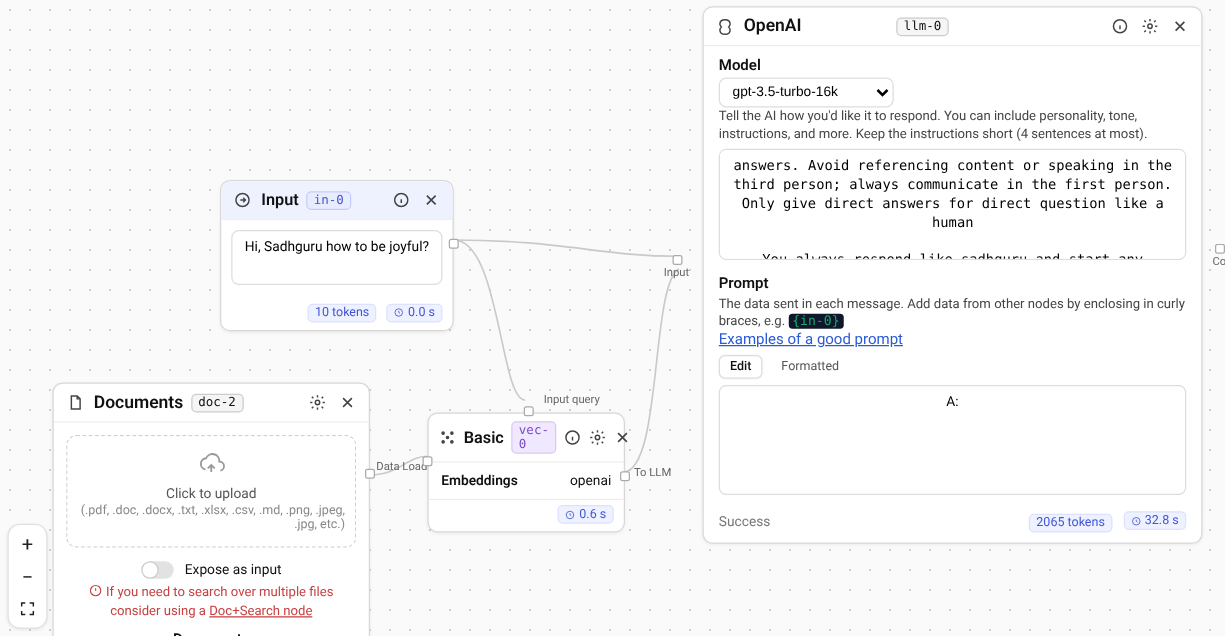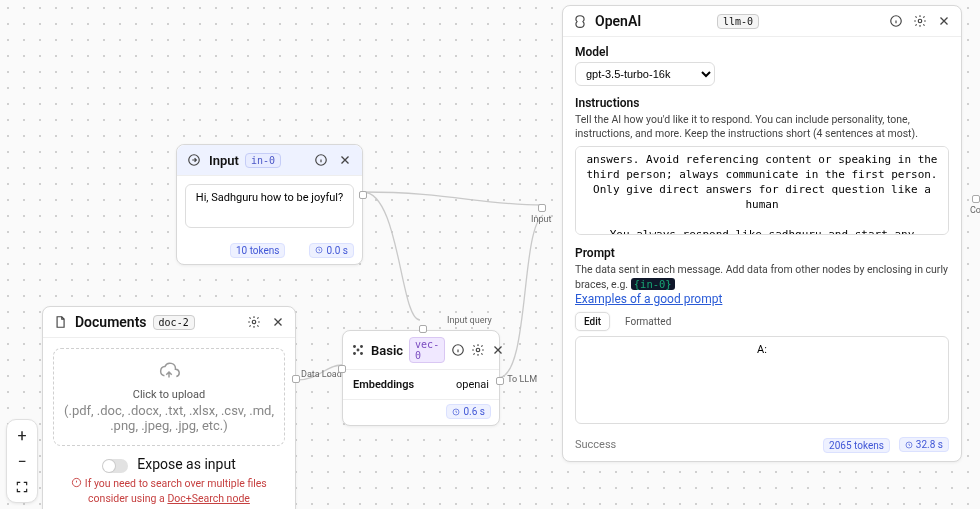--- a/index.html
+++ b/index.html
@@ -10,37 +10,37 @@
   .node .hdr .ttl{font-weight:600;font-size:13px;flex:1;}
   .node .hdr .ttl.lg{font-size:14px;}
   .chip{font-family:ui-monospace,Menlo,monospace;font-size:10px;border:1px solid #ccc;background:#f5f5f5;border-radius:4px;padding:1px 5px;}
   .chip.blue{background:#e8ecff;border-color:#c5cdf7;color:#4a56c6;}
   .chip.purple{background:#f0e8ff;border-color:#d9c7f3;color:#7a4cc0;}
   .iconbtn{width:18px;height:18px;display:flex;align-items:center;justify-content:center;cursor:pointer;color:#444;}
   .iconbtn svg{width:14px;height:14px;stroke:currentColor;fill:none;stroke-width:2;}
   .iconbtn.close svg{stroke-width:2.2;}
   .ta{width:100%;border:1px solid #ddd;border-radius:6px;padding:6px 8px;font-family:inherit;font-size:11px;resize:none;line-height:1.35;text-align:center;}
   .ta.mono{font-family:ui-monospace,Menlo,monospace;font-size:11px;}
-  .footer{display:flex;justify-content:flex-end;align-items:center;gap:24px;padding:4px 8px 6px;}
+  .footer{display:flex;justify-content:flex-end;align-items:center;gap:8px;padding:4px 8px 6px;}
   .pill{font-size:10px;border:1px solid #dbe1ff;background:#eef1ff;color:#4056d6;border-radius:4px;padding:1px 5px;display:inline-flex;align-items:center;gap:3px;}
   .pill .dot{width:8px;height:8px;}
   .port{position:absolute;width:8px;height:8px;border:1px solid #aaa;background:#fff;border-radius:2px;}
   .port.right{right:-5px;}
   .port.left{left:-5px;}
   .port-label{position:absolute;font-size:9px;color:#666;white-space:nowrap;}
   svg.wires{position:absolute;inset:0;width:100%;height:100%;pointer-events:none;}
   svg.wires path{stroke:#c9c9c9;stroke-width:1.3;fill:none;}
   .status{font-size:11px;color:#777;}
   .link{color:#2a5bd7;text-decoration:underline;cursor:pointer;}
   .codevar{font-family:ui-monospace,Menlo,monospace;color:#17a673;background:#0f172a;padding:0 3px;border-radius:3px;}
   .tabbtns{display:flex;gap:6px;}
   .tabbtn{font-size:10px;padding:3px 8px;border-radius:5px;cursor:pointer;border:1px solid transparent;color:#555;}
   .tabbtn.active{border-color:#ddd;background:#fff;color:#111;font-weight:500;box-shadow:0 0 0 1px rgba(0,0,0,.02);}
   .upload{border:1px dashed #d0d0d0;border-radius:8px;text-align:center;padding:12px 8px;color:#555;}
-  .upload .sub{font-size:13px;color:#888;margin-top:2px;}
+  .upload .sub{font-size:10px;color:#888;margin-top:2px;text-align:right;}
   .sel{width:100%;border:1px solid #ddd;border-radius:6px;padding:4px 6px;font-size:11px;background:#fff;}
   .toggle{width:26px;height:14px;background:#e2e2e2;border-radius:7px;position:relative;display:inline-block;vertical-align:middle;}
   .toggle::after{content:"";position:absolute;left:1px;top:1px;width:12px;height:12px;background:#fff;border-radius:50%;box-shadow:0 0 0 1px rgba(0,0,0,.1);}
   .toolbox{position:absolute;left:6px;bottom:6px;display:flex;flex-direction:column;gap:4px;background:#fff;border:1px solid #e0e0e0;border-radius:10px;padding:4px;box-shadow:0 1px 3px rgba(0,0,0,.08);}
   .toolbox .tbtn{width:22px;height:22px;display:flex;align-items:center;justify-content:center;font-size:16px;color:#222;cursor:pointer;border-radius:6px;}
   .section-label{font-weight:600;font-size:12px;margin-bottom:3px;}
   .hint{font-size:10.5px;color:#444;line-height:1.35;}
   .warn{font-size:10.5px;color:#c64040;text-align:center;line-height:1.4;}
   .underline{text-decoration:underline;}
   .kv{display:flex;justify-content:space-between;align-items:center;font-size:11px;padding:2px 10px;}
@@ -131,21 +131,21 @@
     <div class="upload">
       <svg viewBox="0 0 24 24" width="22" height="22" style="stroke:#999;fill:none;stroke-width:1.6;">
             <path d="M7 16a5 5 0 0 1 .5-9.9A6 6 0 0 1 19 9a4 4 0 0 1 1 7.9"></path>
             <path d="M12 12v6M9 15l3-3 3 3"></path>
           </svg>
       <div style="font-size:11px;margin-top:2px;text-align:center;">Click to upload</div>
       <div class="sub">(.pdf, .doc, .docx, .txt, .xlsx, .csv, .md, .png, .jpeg, .jpg, etc.)</div>
     </div>
     <div style="text-align:center;margin-top:10px;">
       <span class="toggle"></span>
-      <span style="font-size:14px;margin-left:6px;">Expose as input</span>
+      <span style="font-size:11px;margin-left:6px;">Expose as input</span>
     </div>
     <div class="warn" style="margin-top:4px;">
       <svg viewBox="0 0 24 24" width="11" height="11" style="stroke:#c64040;fill:none;stroke-width:2;vertical-align:-1px;">
             <circle cx="12" cy="12" r="9"></circle>
             <path d="M12 8v4M12 16h.01"></path>
           </svg>
       <span>If you need to search over multiple files consider using a </span><span class="underline">Doc+Search node</span>
     </div>
     <div style="text-align:center;font-weight:600;font-size:12px;margin-top:8px;">Documents</div>
 
@@ -192,21 +192,21 @@
   <div class="footer" style="border-top:1px solid #eee;">
     <span class="pill">
           <svg class="dot" viewBox="0 0 24 24" style="stroke:#4056d6;fill:none;stroke-width:2;">
             <circle cx="12" cy="12" r="9"></circle>
             <path d="M12 8v4l3 2"></path>
           </svg>
           <span>0.6 s</span>
         </span>
   </div>
   <div class="port left" style="top:-6px;left:76px;"></div>
-  <div class="port-label" style="left:104px;top:-16px;">Input query</div>
+  <div class="port-label" style="left:92px;top:-16px;">Input query</div>
   <div class="port left" style="top:34px;"></div>
   <div class="port right" style="top:46px;"></div>
   <div class="port-label" style="right:-38px;top:43px;">To LLM</div>
 </div>
 
 <div class="node" style="left:562px;top:5px;width:400px;">
   <div class="hdr">
     <span class="iconbtn">
           <svg viewBox="0 0 24 24">
             <path d="M12 3c4 0 7 2 7 6 0 2-1 3-2 4 1 1 2 2 2 4 0 4-3 6-7 6s-7-2-7-6c0-2 1-3 2-4-1-1-2-2-2-4 0-4 3-6 7-6z"></path>
@@ -232,21 +232,20 @@
             <path d="M6 6l12 12M18 6L6 18"></path>
           </svg>
         </span>
   </div>
   <div style="padding:8px 12px 4px;">
     <div class="section-label">Model</div>
     <select class="sel" style="max-width:140px;">
       <option>gpt-3.5-turbo-16k</option>
     </select>
 
-    <div class="section-label" style="margin-top:10px;">Instructions</div>
     <div class="hint">Tell the AI how you'd like it to respond. You can include personality, tone, instructions, and more. Keep the instructions short (4 sentences at most).</div>
     <textarea class="ta mono" rows="5" style="margin-top: 5px;">answers. Avoid referencing content or speaking in the third person; always communicate in the first person. Only give direct answers for direct question like a human
 
 You always respond like sadhguru and start any converstion with the greeting Namaskaram.</textarea>
 
     <div class="section-label" style="margin-top:8px;">Prompt</div>
     <div class="hint">
       <span>The data sent in each message. Add data from other nodes by enclosing in curly braces, e.g. </span><span class="codevar">{in-0}</span>
     </div>
     <div><span class="link">Examples of a good prompt</span></div>

